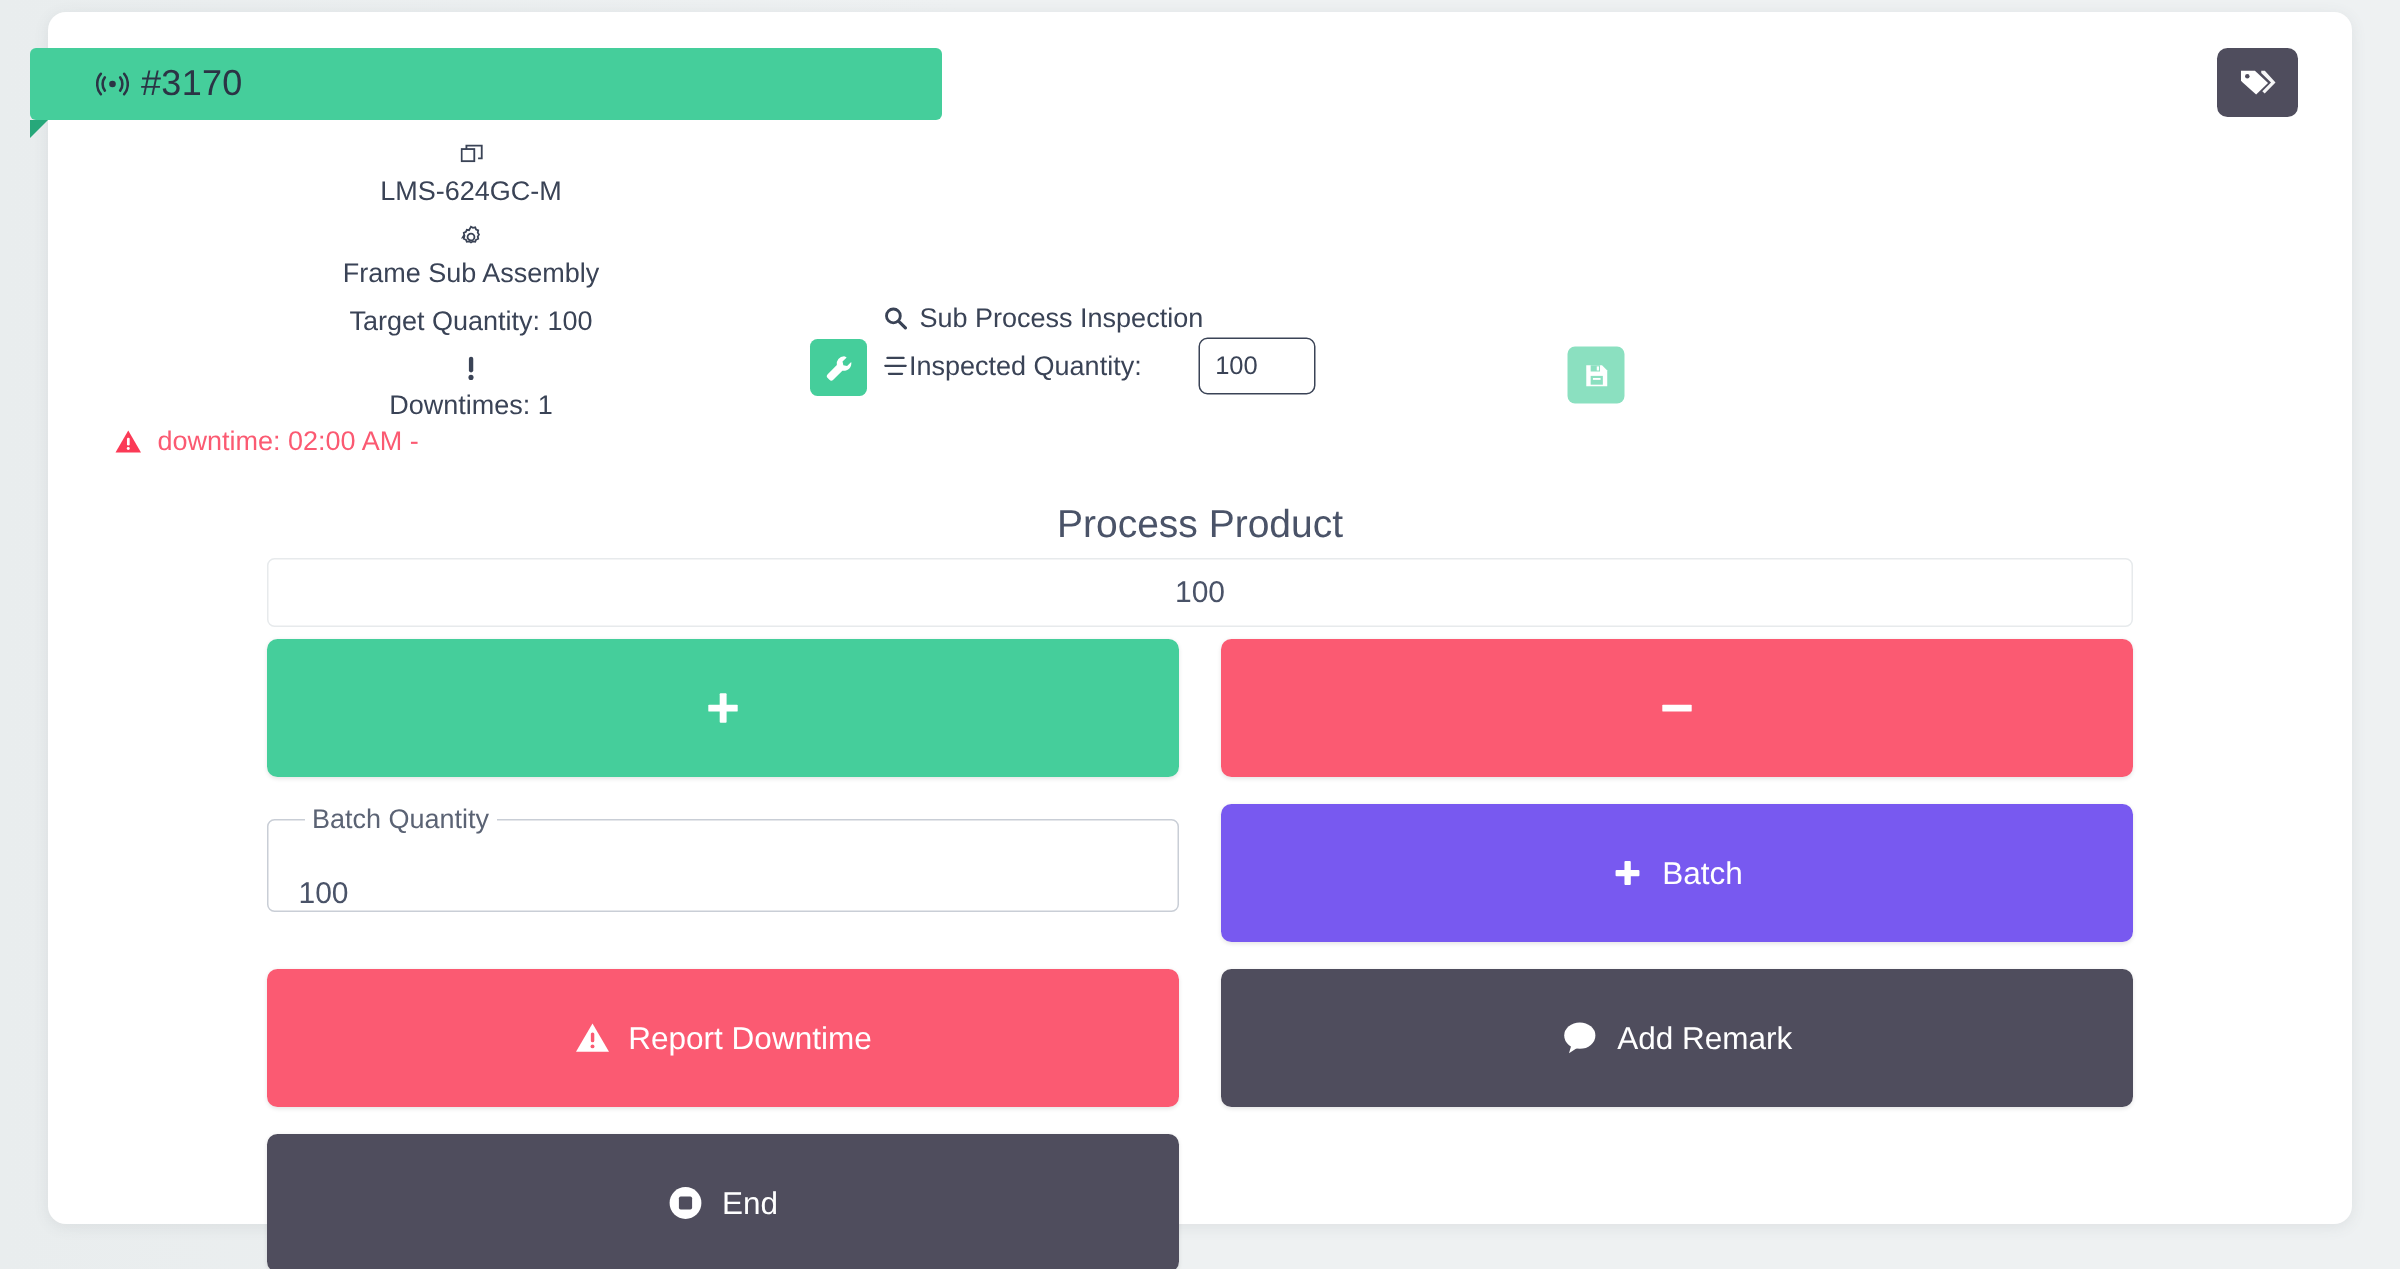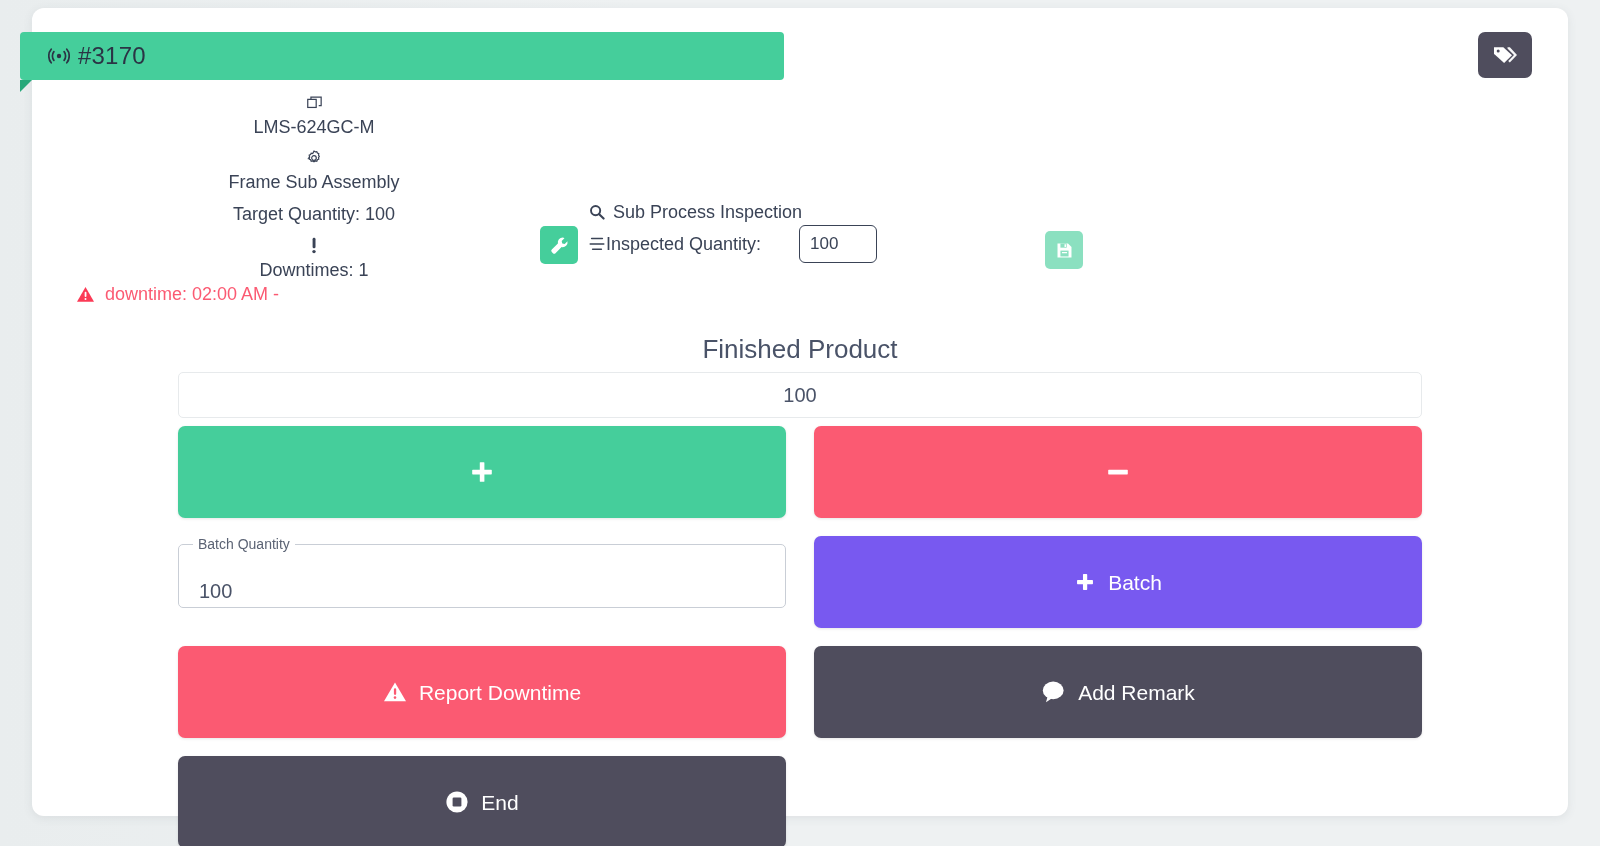--- a/index.html
+++ b/index.html
@@ -37,26 +37,26 @@
   .ribbon-wrap {
     position: absolute;
     left: -12px;
     top: 24px;
     width: 748px;
     height: 48px;
   }
   .ribbon {
     position: absolute;
     left: 0; top: 0;
-    width: 764px; height: 48px;
+    width: 608px; height: 48px;
     background: #45ce9b;
     border-radius: 4px;
     display: flex;
     align-items: center;
-    padding-left: 28px;
+    padding-left: 44px;
     color: #1f2d3d;
   }
   .ribbon-fold {
     position: absolute;
     left: 0;
     top: 48px;
     width: 0; height: 0;
     border-left: 12px solid #27a87a;
     border-bottom: 12px solid transparent;
   }
@@ -265,23 +265,23 @@
   .batch-field {
     position: relative;
     height: 72px;
     margin: 0;
     padding: 0;
     border: 1px solid #c9ced6;
     border-radius: 5px;
     background: #fff;
   }
   .batch-field legend {
-    margin-left: 14px;
+    margin-left: 24px;
     padding: 0 5px;
-    font-size: 14px;
+    font-size: 18px;
     color: #5b6personally;
     color: #5b6374;
   }
   .batch-value {
     position: absolute;
     left: 20px;
     top: 28px;
     font-size: 20px;
     color: #4a5368;
   }
@@ -407,21 +407,21 @@
             <rect x="4.7" y="1.6" width="6.6" height="4.4" fill="#45ce9b"></rect>
             <rect x="9.0" y="2.4" width="1.6" height="2.9" fill="#ffffff"></rect>
             <rect x="4.7" y="9.1" width="8.6" height="6.2" fill="#45ce9b"></rect>
             <rect x="6.3" y="10.6" width="5.4" height="1.3" fill="#ffffff"></rect>
           </svg>
         </span>
       </button>
     </div>
 
     <div class="fp-title">
-      <span class="fp-title-inner">Finished Product</span>
+      <span class="fp-title-inner">Process Product</span>
     </div>
 
     <div class="fp-value-box">
       <span>100</span>
     </div>
 
     <div class="btn-grid">
 
       <button class="big-btn btn-green">
         <span class="plus-glyph">

